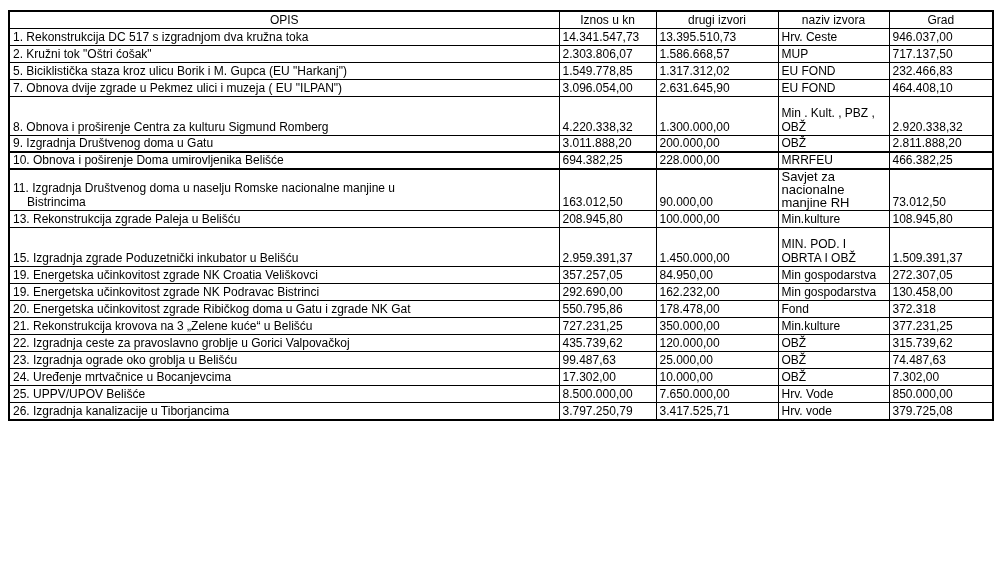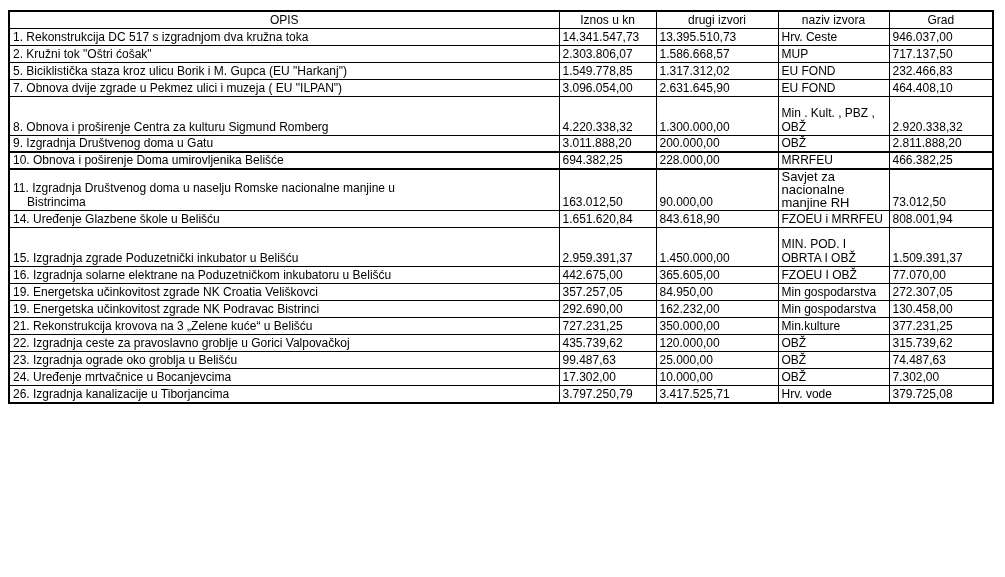--- a/index.html
+++ b/index.html
@@ -116,55 +116,55 @@
           <td>
             <div>11. Izgradnja Društvenog doma u naselju Romske nacionalne manjine u</div>
             <div class="line2-indent">Bistrincima</div>
           </td>
           <td>163.012,50</td>
           <td>90.000,00</td>
           <td class="small-text">Savjet za nacionalne manjine RH</td>
           <td>73.012,50</td>
         </tr>
         <tr>
-          <td>14. Uređenje Glazbene škole u Belišću</td>
-          <td>1.651.620,84</td>
-          <td>843.618,90</td>
-          <td>FZOEU i MRRFEU</td>
-          <td>808.001,94</td>
+          <td>13. Rekonstrukcija zgrade Paleja u Belišću</td>
+          <td>208.945,80</td>
+          <td>100.000,00</td>
+          <td>Min.kulture</td>
+          <td>108.945,80</td>
         </tr>
         <tr class="tall">
           <td>15. Izgradnja zgrade Poduzetnički inkubator u Belišću</td>
           <td>2.959.391,37</td>
           <td>1.450.000,00</td>
           <td>MIN. POD. I OBRTA I OBŽ</td>
           <td>1.509.391,37</td>
         </tr>
         <tr>
-          <td>16. Izgradnja solarne elektrane na Poduzetničkom inkubatoru u Belišću</td>
-          <td>442.675,00</td>
-          <td>365.605,00</td>
-          <td>FZOEU I OBŽ</td>
-          <td>77.070,00</td>
-        </tr>
-        <tr>
           <td>19. Energetska učinkovitost zgrade NK Croatia Veliškovci</td>
           <td>357.257,05</td>
           <td>84.950,00</td>
           <td>Min gospodarstva</td>
           <td>272.307,05</td>
         </tr>
         <tr>
           <td>19. Energetska učinkovitost zgrade NK Podravac Bistrinci</td>
           <td>292.690,00</td>
           <td>162.232,00</td>
           <td>Min gospodarstva</td>
           <td>130.458,00</td>
         </tr>
         <tr>
+          <td>20. Energetska učinkovitost zgrade Ribičkog doma u Gatu i zgrade NK Gat</td>
+          <td>550.795,86</td>
+          <td>178.478,00</td>
+          <td>Fond</td>
+          <td>372.318</td>
+        </tr>
+        <tr>
           <td>21. Rekonstrukcija krovova na 3 „Zelene kuće“ u Belišću</td>
           <td>727.231,25</td>
           <td>350.000,00</td>
           <td>Min.kulture</td>
           <td>377.231,25</td>
         </tr>
         <tr>
           <td>22. Izgradnja ceste za pravoslavno groblje u Gorici Valpovačkoj</td>
           <td>435.739,62</td>
           <td>120.000,00</td>
@@ -179,20 +179,27 @@
           <td>74.487,63</td>
         </tr>
         <tr>
           <td>24. Uređenje mrtvačnice u Bocanjevcima</td>
           <td>17.302,00</td>
           <td>10.000,00</td>
           <td>OBŽ</td>
           <td>7.302,00</td>
         </tr>
         <tr>
+          <td>25. UPPV/UPOV Belišće</td>
+          <td>8.500.000,00</td>
+          <td>7.650.000,00</td>
+          <td>Hrv. Vode</td>
+          <td>850.000,00</td>
+        </tr>
+        <tr>
           <td>26. Izgradnja kanalizacije u Tiborjancima</td>
           <td>3.797.250,79</td>
           <td>3.417.525,71</td>
           <td>Hrv. vode</td>
           <td>379.725,08</td>
         </tr>
       </tbody>
   </table>
 </div>
 

